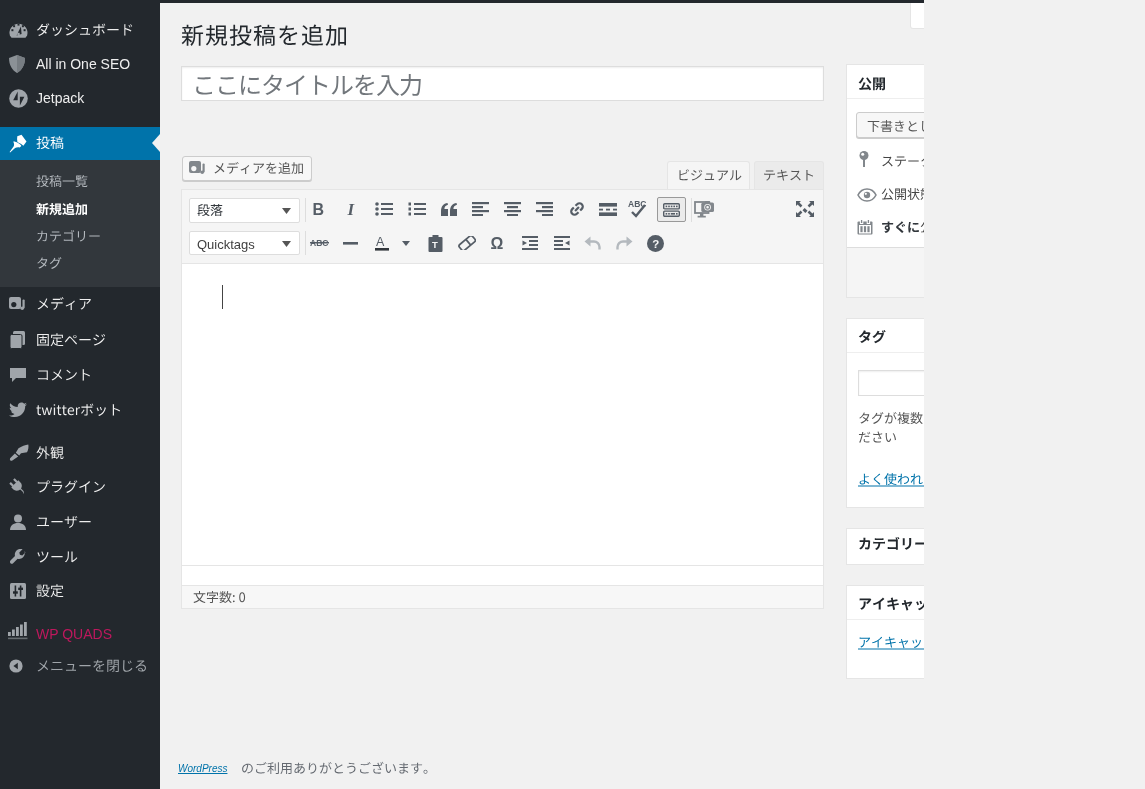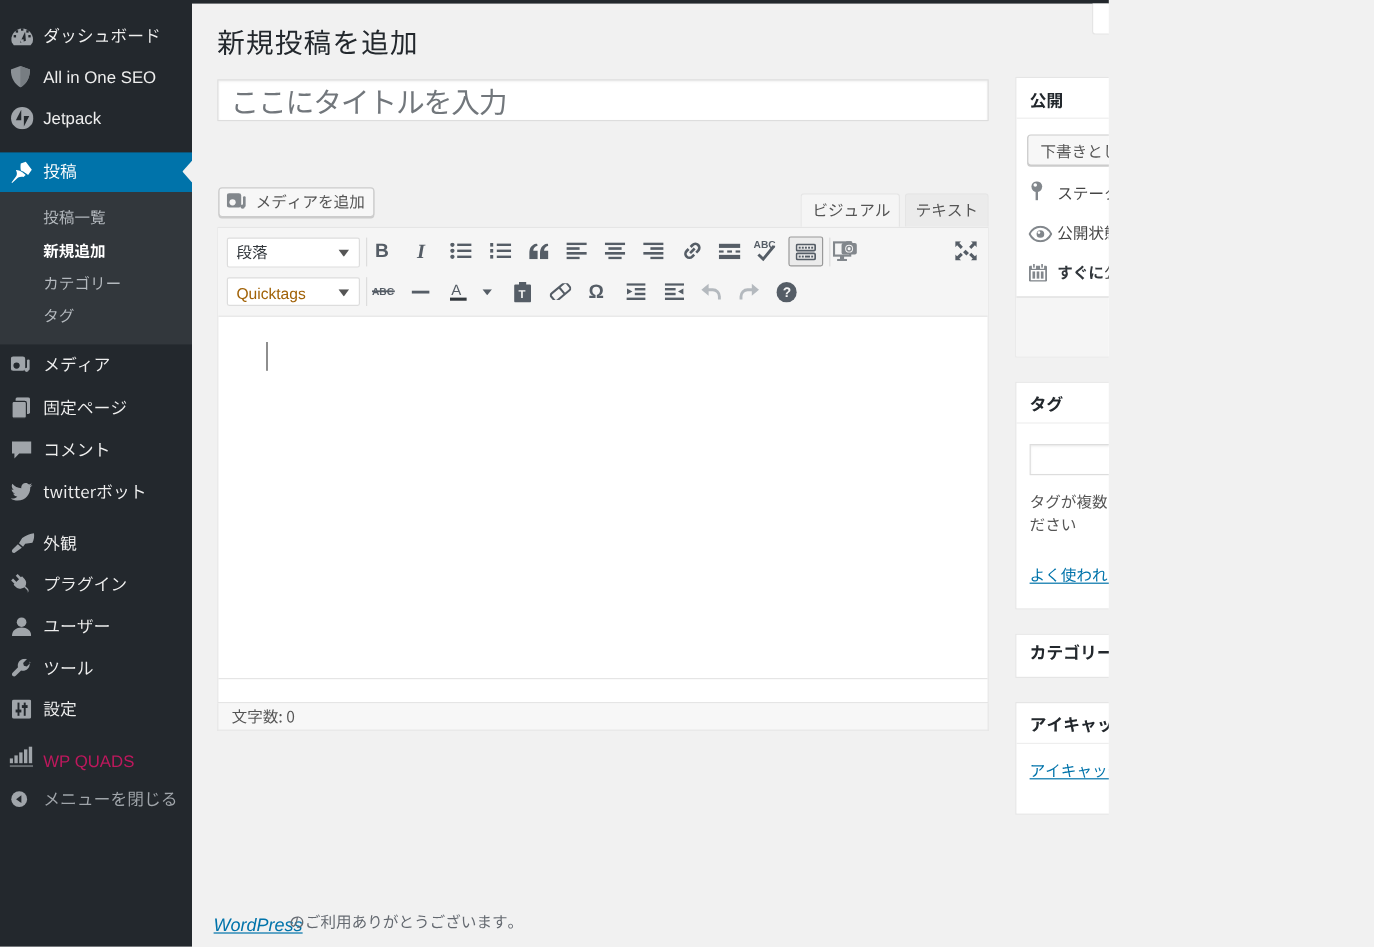--- a/index.html
+++ b/index.html
@@ -197,21 +197,21 @@
       <polygon points="0,0 9,0 4.5,6" fill="#555"></polygon>
     </svg>
     <svg style="position:absolute;left:197.0px;top:202.0px;overflow:visible" width="28.0" height="17.2">
       <path transform="translate(0.0,13.0)" d="M10.7 -4.3C10.3 -3.3 9.7 -2.5 9.0 -1.9C8.4 -2.5 7.9 -3.4 7.5 -4.3ZM6.1 -5.1V-4.3H7.3L6.6 -4.1C7.0 -3.0 7.6 -2.1 8.3 -1.3C7.4 -0.6 6.3 -0.1 5.1 0.2C5.3 0.4 5.5 0.8 5.6 1.1C6.9 0.7 8.0 0.2 9.0 -0.6C9.8 0.1 10.8 0.7 11.9 1.0C12.1 0.8 12.4 0.4 12.6 0.2C11.5 -0.1 10.5 -0.6 9.7 -1.2C10.7 -2.2 11.5 -3.4 11.9 -4.9L11.3 -5.2L11.1 -5.1ZM5.1 -10.9C4.4 -10.5 3.2 -10.1 2.0 -9.8L1.5 -9.9V-2.0L0.4 -1.8L0.6 -0.9L1.5 -1.0V1.0H2.4V-1.2L5.9 -1.8L5.9 -2.7L2.4 -2.1V-4.1H5.6V-5.0H2.4V-6.6H5.4V-7.5H2.4V-9.0C3.7 -9.3 5.0 -9.7 6.0 -10.2ZM6.8 -10.4V-8.5C6.8 -7.7 6.7 -6.7 5.5 -6.0C5.7 -5.9 6.0 -5.5 6.2 -5.3C7.5 -6.2 7.7 -7.4 7.7 -8.5V-9.5H9.8V-7.2C9.8 -6.5 9.9 -6.3 10.1 -6.1C10.2 -6.0 10.5 -5.9 10.8 -5.9C10.9 -5.9 11.3 -5.9 11.5 -5.9C11.7 -5.9 11.9 -5.9 12.1 -6.0C12.3 -6.1 12.4 -6.2 12.5 -6.4C12.5 -6.7 12.6 -7.2 12.6 -7.7C12.3 -7.8 12.0 -8.0 11.8 -8.1C11.8 -7.6 11.8 -7.2 11.8 -7.0C11.8 -6.9 11.7 -6.8 11.6 -6.7C11.6 -6.7 11.5 -6.7 11.4 -6.7C11.3 -6.7 11.1 -6.7 11.0 -6.7C10.9 -6.7 10.8 -6.7 10.8 -6.7C10.7 -6.8 10.7 -6.9 10.7 -7.2V-10.4Z M13.8 0.2 14.5 1.0C15.3 0.0 16.2 -1.2 17.0 -2.3L16.4 -3.0C15.6 -1.9 14.5 -0.5 13.8 0.2ZM14.4 -7.5C15.1 -7.1 16.1 -6.5 16.6 -6.1L17.2 -6.9C16.7 -7.3 15.7 -7.8 15.0 -8.2ZM13.5 -5.0C14.3 -4.7 15.3 -4.1 15.8 -3.7L16.3 -4.4C15.9 -4.8 14.9 -5.4 14.1 -5.7ZM19.8 -8.5C19.2 -7.5 18.2 -6.3 16.8 -5.4C17.0 -5.2 17.3 -5.0 17.5 -4.8C18.0 -5.1 18.5 -5.6 19.0 -6.0C19.4 -5.6 20.0 -5.1 20.6 -4.7C19.4 -4.1 18.1 -3.6 16.9 -3.3C17.1 -3.1 17.3 -2.8 17.4 -2.5L18.2 -2.8V1.0H19.2V0.5H23.3V1.0H24.2V-2.8H18.5C19.5 -3.2 20.5 -3.6 21.4 -4.2C22.6 -3.5 23.9 -3.0 25.1 -2.6C25.2 -2.8 25.5 -3.2 25.7 -3.4C24.5 -3.7 23.3 -4.2 22.2 -4.7C23.2 -5.4 24.0 -6.2 24.6 -7.1L24.0 -7.5L23.8 -7.5H20.2C20.4 -7.7 20.6 -8.0 20.7 -8.3ZM19.2 -0.3V-2.1H23.3V-0.3ZM23.2 -6.7C22.7 -6.2 22.1 -5.6 21.4 -5.2C20.7 -5.6 20.0 -6.1 19.5 -6.6L19.6 -6.7ZM13.8 -10.0V-9.1H16.7V-8.0H17.7V-9.1H21.2V-8.0H22.2V-9.1H25.2V-10.0H22.2V-10.9H21.2V-10.0H17.7V-10.9H16.7V-10.0Z" fill="#32373c"></path>
     </svg>
     <div style="position:absolute;left:305px;top:198px;width:1px;height:24px;background:#ddd;"></div>
     <div style="position:absolute;left:189px;top:231px;width:111px;height:24px;background:#fff;border:1px solid #ddd;border-radius:2px;box-sizing:border-box;"></div>
     <svg style="position:absolute;left:282px;top:240.5px;" width="9" height="6" viewBox="0 0 9 6">
       <polygon points="0,0 9,0 4.5,6" fill="#555"></polygon>
     </svg>
-    <div style="position:absolute;left:197px;top:237.7px;font-family:'Liberation Sans', sans-serif;font-size:13px;line-height:1;color:#a16207;white-space:pre;">Quicktags</div>
+    <div style="position:absolute;left:197px;top:237.7px;font-family:'Liberation Sans', sans-serif;font-size:13px;line-height:1;color:#404040;white-space:pre;">Quicktags</div>
     <div style="position:absolute;left:305px;top:231px;width:1px;height:24px;background:#ddd;"></div>
     <div style="position:absolute;left:312.5px;top:202.2px;font-family:'Liberation Sans', sans-serif;font-size:16px;line-height:1;color:#555d66;white-space:pre;font-weight:bold;">B</div>
     <div style="position:absolute;left:347.5px;top:201.2px;font-family:'Liberation Serif', serif;font-size:17px;line-height:1;color:#555d66;white-space:pre;font-weight:bold;font-style:italic;">I</div>
     <svg style="position:absolute;left:375px;top:202px;" width="18" height="14" viewBox="0 0 18 14">
       <g fill="#555d66">
         <circle cx="2" cy="2" r="1.8"></circle>
         <circle cx="2" cy="7" r="1.8"></circle>
         <circle cx="2" cy="12" r="1.8"></circle>
         <rect x="6" y="1" width="12" height="2"></rect>
         <rect x="6" y="6" width="12" height="2"></rect>
@@ -467,19 +467,19 @@
     <svg style="position:absolute;left:858.0px;top:595.3px;overflow:visible" width="114.0" height="18.5">
       <path transform="translate(0.0,14.0)" d="M13.4 -9.5 12.3 -10.5C12.0 -10.4 11.2 -10.4 10.8 -10.4C10.1 -10.4 4.2 -10.4 3.3 -10.4C2.7 -10.4 2.1 -10.4 1.6 -10.5V-8.6C2.2 -8.6 2.7 -8.7 3.3 -8.7C4.2 -8.7 9.7 -8.7 10.6 -8.7C10.2 -8.0 9.1 -6.8 8.0 -6.1L9.5 -4.9C10.8 -5.9 12.2 -7.7 12.8 -8.8C13.0 -9.0 13.2 -9.3 13.4 -9.5ZM7.7 -7.6H5.6C5.7 -7.1 5.7 -6.8 5.7 -6.3C5.7 -4.0 5.4 -2.5 3.6 -1.3C3.1 -0.9 2.6 -0.7 2.1 -0.5L3.8 0.8C7.6 -1.3 7.7 -4.1 7.7 -7.6Z M14.9 -5.4 15.8 -3.7C17.5 -4.2 19.2 -4.9 20.7 -5.7V-1.2C20.7 -0.6 20.6 0.3 20.6 0.6H22.8C22.7 0.3 22.7 -0.6 22.7 -1.2V-6.9C24.0 -7.8 25.4 -8.9 26.4 -9.9L24.9 -11.4C24.0 -10.2 22.4 -8.8 21.0 -8.0C19.4 -7.0 17.4 -6.1 14.9 -5.4Z M29.3 -4.1 29.7 -2.2C30.0 -2.3 30.5 -2.4 31.1 -2.5L34.4 -3.1L34.9 -0.5C35.0 -0.1 35.0 0.4 35.1 0.9L37.1 0.5C37.0 0.1 36.8 -0.4 36.8 -0.9L36.2 -3.4L39.3 -3.9C39.8 -4.0 40.4 -4.1 40.8 -4.1L40.4 -5.9C40.0 -5.8 39.5 -5.7 39.0 -5.6C38.3 -5.5 37.2 -5.3 35.9 -5.1L35.5 -7.3L38.3 -7.8C38.7 -7.8 39.3 -7.9 39.6 -7.9L39.2 -9.8C38.9 -9.7 38.4 -9.5 37.9 -9.5L35.2 -9.0L34.9 -10.3C34.9 -10.6 34.8 -11.1 34.8 -11.4L32.8 -11.1C32.9 -10.7 33.0 -10.4 33.1 -10.0L33.3 -8.7C32.1 -8.5 31.1 -8.4 30.6 -8.3C30.1 -8.3 29.7 -8.2 29.3 -8.2L29.7 -6.3C30.1 -6.4 30.5 -6.5 30.9 -6.6L33.7 -7.0L34.1 -4.8L30.7 -4.3C30.3 -4.2 29.7 -4.1 29.3 -4.1Z M54.3 -6.7 53.2 -7.5C53.0 -7.4 52.7 -7.4 52.5 -7.3C51.9 -7.2 50.0 -6.8 48.2 -6.5L47.8 -7.8C47.7 -8.2 47.7 -8.6 47.6 -8.9L45.7 -8.4C45.9 -8.1 46.0 -7.8 46.1 -7.4L46.5 -6.1L45.1 -5.9C44.7 -5.8 44.3 -5.8 43.8 -5.7L44.3 -4.1L46.9 -4.6C47.4 -2.7 48.0 -0.5 48.2 0.2C48.3 0.6 48.4 1.1 48.4 1.5L50.3 1.0C50.2 0.7 50.0 0.1 50.0 -0.2L48.6 -5.0L51.9 -5.6C51.5 -5.0 50.5 -3.8 49.8 -3.1L51.3 -2.4C52.3 -3.4 53.7 -5.5 54.3 -6.7Z M63.1 -8.3 61.4 -7.8C61.8 -7.0 62.4 -5.3 62.5 -4.7L64.2 -5.2C64.0 -5.9 63.3 -7.7 63.1 -8.3ZM68.2 -7.3 66.3 -7.9C66.1 -6.2 65.4 -4.3 64.5 -3.1C63.3 -1.7 61.4 -0.6 59.8 -0.2L61.3 1.3C62.9 0.7 64.7 -0.5 66.0 -2.2C66.9 -3.4 67.5 -4.9 67.9 -6.3C68.0 -6.6 68.1 -6.8 68.2 -7.3ZM59.8 -7.6 58.1 -7.0C58.5 -6.4 59.2 -4.5 59.4 -3.7L61.1 -4.4C60.8 -5.2 60.2 -6.9 59.8 -7.6Z M71.1 -6.7V-4.9C71.5 -4.9 72.0 -5.0 72.4 -5.0H76.3C76.0 -2.9 74.9 -1.4 72.7 -0.4L74.5 0.8C76.9 -0.6 77.9 -2.6 78.1 -5.0H81.7C82.1 -5.0 82.6 -4.9 83.0 -4.9V-6.7C82.7 -6.7 82.0 -6.6 81.7 -6.6H78.2V-8.8C79.0 -9.0 79.8 -9.1 80.5 -9.3C80.8 -9.4 81.1 -9.5 81.6 -9.6L80.4 -11.1C79.7 -10.8 78.3 -10.5 76.9 -10.3C75.4 -10.1 73.2 -10.0 72.1 -10.1L72.6 -8.4C73.5 -8.5 75.0 -8.5 76.3 -8.6V-6.6H72.4C71.9 -6.6 71.5 -6.7 71.1 -6.7Z M95.3 -8.6V-1.2H86.8V-8.6H85.1V1.3H86.8V0.4H95.3V1.2H96.9V-8.6ZM87.7 -8.4V-2.0H94.3V-8.4H91.8V-9.5H97.3V-11.1H84.7V-9.5H90.1V-8.4ZM89.0 -4.5H90.2V-3.3H89.0ZM91.7 -4.5H92.9V-3.3H91.7ZM89.0 -7.0H90.2V-5.8H89.0ZM91.7 -7.0H92.9V-5.8H91.7Z M104.9 -9.8H107.0C106.8 -9.5 106.6 -9.3 106.4 -9.1H104.2C104.5 -9.3 104.7 -9.6 104.9 -9.8ZM110.4 -5.5C110.1 -5.1 109.6 -4.6 109.1 -4.2C108.9 -4.7 108.8 -5.2 108.6 -5.7H111.1V-9.1H108.2C108.6 -9.5 108.9 -10.0 109.1 -10.4L108.2 -11.1L107.9 -11.0H105.7L106.0 -11.6L104.4 -11.9C103.9 -10.8 103.0 -9.6 101.6 -8.7C101.9 -8.5 102.4 -8.2 102.6 -7.9V-5.7H104.8C103.9 -5.2 102.9 -4.9 101.9 -4.6C102.2 -4.3 102.6 -3.8 102.8 -3.5C103.5 -3.7 104.3 -4.1 105.0 -4.5L105.3 -4.1C104.4 -3.5 103.1 -2.9 102.0 -2.6C102.3 -2.3 102.6 -1.8 102.8 -1.5C103.8 -1.9 105.0 -2.6 106.0 -3.3C106.1 -3.1 106.2 -3.0 106.2 -2.8C105.1 -1.8 103.3 -0.9 101.8 -0.4C102.1 -0.1 102.5 0.4 102.6 0.8C103.2 0.5 103.8 0.2 104.5 -0.1C104.7 0.3 104.8 0.9 104.8 1.2C105.2 1.3 105.5 1.3 105.8 1.3C106.4 1.2 106.8 1.1 107.3 0.7C108.4 -0.2 108.4 -3.2 106.1 -5.2C106.4 -5.3 106.7 -5.5 106.9 -5.7H107.2C107.8 -2.9 108.8 -0.6 110.7 0.7C110.9 0.3 111.4 -0.3 111.8 -0.6C110.9 -1.1 110.2 -2.0 109.6 -3.0C110.2 -3.4 111.0 -3.9 111.6 -4.5ZM104.2 -7.9H106.0V-6.9H104.2ZM107.5 -7.9H109.5V-6.9H107.5ZM106.5 -1.4C106.5 -1.0 106.4 -0.6 106.2 -0.4C106.0 -0.2 105.8 -0.1 105.5 -0.1C105.2 -0.1 104.9 -0.1 104.6 -0.2C105.2 -0.5 105.9 -1.0 106.5 -1.4ZM100.9 -11.9C100.3 -9.8 99.3 -7.8 98.2 -6.5C98.4 -6.0 98.8 -5.0 99.0 -4.6C99.3 -5.0 99.5 -5.4 99.8 -5.8V1.2H101.4V-8.7C101.8 -9.6 102.2 -10.5 102.5 -11.4Z" fill="#23282d"></path>
     </svg>
     <svg style="position:absolute;left:1102px;top:600px;" width="10" height="6" viewBox="0 0 10 6">
       <polygon points="0,6 10,6 5,0" fill="#72777c"></polygon>
     </svg>
     <svg style="position:absolute;left:858.0px;top:633.8px;overflow:visible" width="145.0" height="17.2">
       <path transform="translate(0.0,13.0)" d="M12.1 -8.8 11.5 -9.4C11.3 -9.4 10.8 -9.3 10.6 -9.3C9.8 -9.3 3.7 -9.3 3.1 -9.3C2.6 -9.3 2.1 -9.4 1.6 -9.4V-8.3C2.1 -8.3 2.6 -8.3 3.1 -8.3C3.7 -8.3 9.6 -8.3 10.5 -8.3C10.1 -7.5 8.9 -6.1 7.7 -5.4L8.5 -4.7C10.0 -5.8 11.2 -7.4 11.8 -8.3C11.8 -8.5 12.0 -8.7 12.1 -8.8ZM6.9 -7.1H5.7C5.8 -6.7 5.8 -6.4 5.8 -6.1C5.8 -4.0 5.5 -2.1 3.5 -0.9C3.1 -0.6 2.7 -0.4 2.3 -0.3L3.3 0.5C6.6 -1.2 6.9 -3.5 6.9 -7.1Z M14.1 -4.7 14.6 -3.7C16.4 -4.2 18.2 -5.0 19.6 -5.8V-1.0C19.6 -0.5 19.6 0.2 19.5 0.4H20.8C20.7 0.1 20.7 -0.5 20.7 -1.0V-6.5C22.0 -7.4 23.2 -8.3 24.2 -9.4L23.3 -10.2C22.5 -9.1 21.2 -8.0 19.8 -7.1C18.4 -6.2 16.4 -5.3 14.1 -4.7Z M27.4 -3.6 27.6 -2.4C27.9 -2.5 28.3 -2.6 28.8 -2.7C29.4 -2.8 30.8 -3.0 32.3 -3.3L32.8 -0.6C32.9 -0.2 32.9 0.1 33.0 0.6L34.2 0.4C34.0 0.0 33.9 -0.4 33.8 -0.8L33.3 -3.4L36.5 -3.9C37.0 -4.0 37.4 -4.1 37.7 -4.1L37.5 -5.2C37.2 -5.1 36.8 -5.0 36.3 -4.9L33.1 -4.4L32.6 -7.0L35.6 -7.5C36.0 -7.5 36.4 -7.6 36.6 -7.6L36.3 -8.7C36.1 -8.6 35.8 -8.6 35.4 -8.5C34.9 -8.4 33.7 -8.2 32.4 -8.0L32.1 -9.4C32.1 -9.7 32.0 -10.0 32.0 -10.3L30.8 -10.1C30.9 -9.8 31.0 -9.5 31.1 -9.2L31.4 -7.8C30.1 -7.6 29.0 -7.5 28.5 -7.4C28.1 -7.4 27.8 -7.3 27.4 -7.3L27.7 -6.1C28.0 -6.2 28.3 -6.3 28.7 -6.4L31.6 -6.8L32.1 -4.2C30.6 -4.0 29.2 -3.8 28.5 -3.7C28.2 -3.6 27.7 -3.6 27.4 -3.6Z M50.2 -6.2 49.6 -6.6C49.5 -6.6 49.3 -6.5 49.1 -6.5C48.7 -6.4 46.4 -5.9 44.6 -5.6L44.2 -7.1C44.1 -7.4 44.0 -7.7 44.0 -8.0L42.9 -7.7C43.0 -7.5 43.1 -7.2 43.2 -6.9L43.6 -5.4L42.0 -5.1C41.7 -5.1 41.3 -5.0 41.0 -5.0L41.2 -4.0L43.9 -4.5L45.2 0.2C45.3 0.5 45.3 0.9 45.4 1.2L46.5 0.9C46.4 0.7 46.3 0.2 46.2 0.0C46.0 -0.6 45.4 -2.9 44.9 -4.7L48.8 -5.5C48.3 -4.7 47.4 -3.5 46.6 -2.8L47.5 -2.4C48.4 -3.2 49.7 -5.1 50.2 -6.2Z M58.3 -7.5 57.3 -7.2C57.6 -6.6 58.2 -4.9 58.3 -4.3L59.3 -4.7C59.1 -5.3 58.5 -7.0 58.3 -7.5ZM63.0 -6.8 61.9 -7.1C61.7 -5.4 61.0 -3.8 60.1 -2.7C59.0 -1.3 57.4 -0.3 55.8 0.1L56.7 1.0C58.2 0.4 59.7 -0.6 60.9 -2.1C61.9 -3.3 62.4 -4.7 62.8 -6.1C62.8 -6.3 62.9 -6.5 63.0 -6.8ZM55.3 -6.8 54.3 -6.5C54.5 -6.0 55.3 -4.2 55.5 -3.5L56.4 -3.9C56.2 -4.6 55.5 -6.3 55.3 -6.8Z M66.1 -5.9V-4.9C66.5 -4.9 66.9 -4.9 67.3 -4.9H71.2C71.0 -2.6 69.9 -1.1 67.9 -0.2L68.9 0.5C71.1 -0.8 72.1 -2.5 72.2 -4.9H75.9C76.2 -4.9 76.6 -4.9 76.9 -4.9V-5.9C76.6 -5.9 76.1 -5.9 75.8 -5.9H72.3V-8.4C73.2 -8.5 74.2 -8.7 74.8 -8.9C75.0 -8.9 75.3 -9.0 75.6 -9.1L74.9 -10.0C74.2 -9.7 72.7 -9.4 71.5 -9.2C70.1 -9.0 68.1 -9.0 67.2 -9.0L67.4 -8.1C68.4 -8.1 69.9 -8.1 71.2 -8.3V-5.9H67.3C66.9 -5.9 66.4 -5.9 66.1 -5.9Z M88.9 -7.9V-0.7H80.1V-7.9H79.2V1.0H80.1V0.2H88.9V1.0H89.9V-7.9ZM81.3 -7.7V-1.8H87.6V-7.7H84.9V-9.2H90.3V-10.1H78.8V-9.2H84.0V-7.7ZM82.2 -4.4H84.0V-2.7H82.2ZM84.9 -4.4H86.7V-2.7H84.9ZM82.2 -6.9H84.0V-5.2H82.2ZM84.9 -6.9H86.7V-5.2H84.9Z M97.2 -9.3H99.7C99.5 -9.0 99.2 -8.6 99.0 -8.4H96.4C96.7 -8.7 96.9 -9.0 97.2 -9.3ZM102.7 -5.1C102.2 -4.6 101.5 -4.0 100.9 -3.6C100.6 -4.2 100.4 -4.8 100.3 -5.4H103.0V-8.4H100.1C100.4 -8.8 100.8 -9.3 101.0 -9.7L100.4 -10.1L100.2 -10.1H97.7L98.1 -10.7L97.1 -10.9C96.6 -9.9 95.6 -8.6 94.3 -7.7C94.5 -7.6 94.8 -7.3 95.0 -7.1L95.4 -7.4V-5.4H97.8C96.9 -4.9 95.7 -4.4 94.6 -4.0C94.8 -3.9 95.0 -3.5 95.1 -3.4C95.9 -3.6 96.8 -4.0 97.6 -4.5C97.8 -4.3 98.0 -4.1 98.2 -3.9C97.3 -3.2 95.8 -2.5 94.7 -2.2C94.9 -2.0 95.1 -1.7 95.2 -1.5C96.3 -1.9 97.6 -2.7 98.6 -3.4C98.7 -3.1 98.9 -2.8 99.0 -2.6C97.9 -1.6 96.0 -0.5 94.4 -0.0C94.7 0.2 94.9 0.5 95.0 0.7C96.4 0.2 98.0 -0.8 99.2 -1.7C99.3 -0.9 99.1 -0.2 98.8 0.0C98.6 0.2 98.3 0.2 98.0 0.2C97.7 0.2 97.3 0.2 96.9 0.2C97.1 0.4 97.1 0.8 97.2 1.0C97.5 1.0 97.9 1.1 98.2 1.1C98.7 1.0 99.0 1.0 99.4 0.6C100.5 -0.2 100.5 -3.1 98.3 -4.9C98.6 -5.1 98.8 -5.3 99.1 -5.4H99.4C100.0 -2.8 101.2 -0.6 102.9 0.5C103.1 0.2 103.4 -0.1 103.6 -0.3C102.6 -0.8 101.8 -1.8 101.2 -2.9C101.9 -3.3 102.7 -3.9 103.4 -4.5ZM96.3 -7.6H98.7V-6.2H96.3ZM99.6 -7.6H102.0V-6.2H99.6ZM94.0 -10.9C93.4 -8.8 92.4 -6.8 91.2 -5.5C91.4 -5.3 91.7 -4.8 91.7 -4.5C92.2 -5.1 92.6 -5.6 93.0 -6.3V1.0H93.9V-8.0C94.3 -8.9 94.7 -9.7 94.9 -10.6Z M115.5 -5.7 115.0 -6.7C114.7 -6.5 114.4 -6.4 114.0 -6.2C113.3 -5.9 112.5 -5.6 111.6 -5.1C111.4 -5.9 110.7 -6.3 109.9 -6.3C109.3 -6.3 108.6 -6.1 108.1 -5.8C108.5 -6.4 108.9 -7.2 109.2 -7.9C110.7 -7.9 112.3 -8.0 113.6 -8.2L113.6 -9.2C112.3 -9.0 110.9 -8.8 109.6 -8.8C109.8 -9.4 109.9 -9.9 110.0 -10.3L108.9 -10.4C108.9 -9.9 108.8 -9.3 108.6 -8.7L107.7 -8.7C107.1 -8.7 106.2 -8.8 105.5 -8.9V-7.9C106.2 -7.9 107.1 -7.8 107.7 -7.8H108.2C107.7 -6.8 106.9 -5.4 105.2 -3.8L106.1 -3.2C106.6 -3.7 106.9 -4.2 107.3 -4.5C107.9 -5.1 108.7 -5.5 109.5 -5.5C110.1 -5.5 110.6 -5.3 110.7 -4.7C109.2 -3.9 107.7 -2.9 107.7 -1.4C107.7 0.2 109.1 0.6 111.0 0.6C112.1 0.6 113.6 0.5 114.6 0.4L114.6 -0.7C113.5 -0.5 112.1 -0.4 111.0 -0.4C109.7 -0.4 108.7 -0.5 108.7 -1.5C108.7 -2.4 109.5 -3.1 110.7 -3.7C110.7 -3.1 110.7 -2.2 110.7 -1.7H111.7L111.7 -4.2C112.7 -4.7 113.6 -5.0 114.3 -5.3C114.7 -5.5 115.1 -5.6 115.5 -5.7Z M118.1 -7.0V-6.2H122.0V-7.0ZM118.2 -10.5V-9.7H122.0V-10.5ZM118.1 -5.3V-4.5H122.0V-5.3ZM117.5 -8.8V-7.9H122.4V-8.8ZM123.5 -10.5V-8.9C123.5 -8.0 123.3 -7.0 122.0 -6.1C122.2 -6.0 122.6 -5.7 122.7 -5.5C124.1 -6.4 124.4 -7.8 124.4 -8.9V-9.6H126.6V-7.3C126.6 -6.4 126.9 -6.1 127.7 -6.1C127.8 -6.1 128.4 -6.1 128.6 -6.1C129.3 -6.1 129.5 -6.5 129.6 -8.0C129.3 -8.1 128.9 -8.3 128.8 -8.4C128.7 -7.1 128.7 -7.0 128.5 -7.0C128.3 -7.0 127.9 -7.0 127.8 -7.0C127.6 -7.0 127.6 -7.0 127.6 -7.3V-10.5ZM122.6 -5.3V-4.4H127.6C127.2 -3.4 126.6 -2.5 125.8 -1.9C125.1 -2.6 124.5 -3.4 124.2 -4.4L123.3 -4.1C123.7 -3.0 124.3 -2.1 125.1 -1.2C124.2 -0.6 123.1 -0.1 122.0 0.2C122.2 0.4 122.5 0.8 122.6 1.0C123.7 0.7 124.9 0.2 125.8 -0.6C126.7 0.1 127.8 0.7 129.0 1.0C129.1 0.8 129.4 0.4 129.6 0.2C128.5 -0.1 127.4 -0.6 126.6 -1.2C127.6 -2.2 128.3 -3.5 128.8 -5.1L128.2 -5.3L128.0 -5.3ZM118.1 -3.5V0.9H119.0V0.3H122.0V-3.5ZM119.0 -2.7H121.1V-0.5H119.0Z M132.9 -4.9C132.6 -2.5 131.9 -0.7 130.5 0.4C130.7 0.6 131.1 0.9 131.3 1.1C132.1 0.4 132.7 -0.6 133.2 -1.8C134.4 0.4 136.3 0.9 139.0 0.9H142.1C142.1 0.6 142.3 0.1 142.5 -0.1C141.8 -0.1 139.6 -0.1 139.1 -0.1C138.3 -0.1 137.6 -0.2 137.0 -0.3V-2.9H140.9V-3.8H137.0V-6.0H140.3V-6.9H132.7V-6.0H136.0V-0.5C134.9 -0.9 134.1 -1.7 133.6 -3.1C133.7 -3.6 133.8 -4.2 133.9 -4.8ZM131.1 -9.4V-6.6H132.0V-8.5H140.9V-6.6H141.9V-9.4H137.0V-10.9H136.0V-9.4Z" fill="#0073aa"></path>
       <rect x="0.0" y="14.5" width="143.0" height="1" fill="#0073aa"></rect>
     </svg>
-    <div style="position:absolute;left:178px;top:763.5px;font-family:'Liberation Sans', sans-serif;font-size:15px;line-height:1;color:#0073aa;white-space:pre;font-style:italic;text-decoration:underline;">WordPress</div>
+    <div style="position:absolute;left:178px;top:763.5px;font-family:'Liberation Sans', sans-serif;font-size:10px;line-height:1;color:#0073aa;white-space:pre;font-style:italic;text-decoration:underline;">WordPress</div>
     <svg style="position:absolute;left:240.5px;top:760.3px;overflow:visible" width="197.0" height="17.2">
       <path transform="translate(0.0,13.0)" d="M6.2 -8.3C6.0 -7.1 5.8 -5.9 5.5 -4.8C4.8 -2.6 4.1 -1.8 3.5 -1.8C2.9 -1.8 2.2 -2.5 2.2 -4.1C2.2 -5.9 3.7 -8.0 6.2 -8.3ZM7.3 -8.4C9.5 -8.2 10.7 -6.6 10.7 -4.6C10.7 -2.3 9.1 -1.1 7.4 -0.7C7.1 -0.7 6.7 -0.6 6.3 -0.6L6.9 0.4C10.0 0.0 11.8 -1.8 11.8 -4.5C11.8 -7.2 9.9 -9.3 6.8 -9.3C3.7 -9.3 1.1 -6.9 1.1 -4.0C1.1 -1.9 2.3 -0.6 3.5 -0.6C4.7 -0.6 5.7 -1.9 6.5 -4.6C6.9 -5.8 7.1 -7.1 7.3 -8.4Z M15.8 -9.0V-7.9C16.8 -7.8 18.0 -7.8 19.3 -7.8C20.5 -7.8 21.9 -7.9 22.8 -7.9V-9.0C21.8 -8.9 20.5 -8.8 19.3 -8.8C18.0 -8.8 16.8 -8.9 15.8 -9.0ZM16.3 -3.7 15.3 -3.8C15.2 -3.3 15.0 -2.7 15.0 -2.0C15.0 -0.4 16.5 0.5 19.2 0.5C21.0 0.5 22.7 0.3 23.6 0.0L23.6 -1.1C22.6 -0.8 21.0 -0.6 19.2 -0.6C17.1 -0.6 16.1 -1.3 16.1 -2.3C16.1 -2.8 16.2 -3.2 16.3 -3.7ZM23.1 -10.4 22.4 -10.1C22.8 -9.6 23.2 -8.9 23.5 -8.3L24.2 -8.6C23.9 -9.2 23.5 -10.0 23.1 -10.4ZM24.6 -11.0 23.9 -10.7C24.2 -10.2 24.7 -9.4 24.9 -8.9L25.7 -9.2C25.4 -9.7 24.9 -10.5 24.6 -11.0Z M33.7 -9.4V-2.2H34.7V-9.4ZM36.9 -10.7V-0.3C36.9 -0.0 36.8 0.1 36.6 0.1C36.3 0.1 35.5 0.1 34.6 0.1C34.7 0.3 34.9 0.8 34.9 1.1C36.1 1.1 36.9 1.0 37.3 0.9C37.7 0.7 37.9 0.4 37.9 -0.3V-10.7ZM32.0 -10.8C30.7 -10.3 28.5 -9.9 26.5 -9.6C26.7 -9.4 26.8 -9.0 26.9 -8.8C27.7 -8.9 28.5 -9.0 29.4 -9.2V-7.0H26.6V-6.1H29.2C28.5 -4.5 27.4 -2.7 26.4 -1.7C26.5 -1.4 26.8 -1.0 26.9 -0.8C27.8 -1.7 28.7 -3.1 29.4 -4.6V1.0H30.3V-4.1C31.0 -3.5 31.8 -2.7 32.2 -2.2L32.8 -3.1C32.4 -3.4 30.9 -4.7 30.3 -5.1V-6.1H32.8V-7.0H30.3V-9.4C31.2 -9.6 32.0 -9.8 32.7 -10.1Z M41.0 -10.0V-5.3C41.0 -3.5 40.9 -1.2 39.4 0.5C39.6 0.6 40.0 0.9 40.2 1.1C41.2 0.0 41.6 -1.5 41.8 -3.0H45.1V0.9H46.1V-3.0H49.6V-0.3C49.6 -0.1 49.5 0.0 49.2 0.0C49.0 0.1 48.1 0.1 47.2 0.0C47.3 0.3 47.5 0.7 47.5 1.0C48.7 1.0 49.5 1.0 49.9 0.8C50.4 0.7 50.5 0.4 50.5 -0.3V-10.0ZM42.0 -9.1H45.1V-7.0H42.0ZM49.6 -9.1V-7.0H46.1V-9.1ZM42.0 -6.1H45.1V-3.9H41.9C41.9 -4.4 42.0 -4.8 42.0 -5.3ZM49.6 -6.1V-3.9H46.1V-6.1Z M60.0 -5.7C59.4 -4.3 58.6 -3.2 57.8 -2.4C57.6 -3.2 57.5 -4.0 57.5 -4.8L57.6 -5.3C58.1 -5.5 58.9 -5.7 59.7 -5.7ZM61.5 -7.2 60.4 -7.4C60.4 -7.2 60.3 -6.9 60.3 -6.7L60.2 -6.5L59.8 -6.6C59.1 -6.6 58.3 -6.4 57.6 -6.2C57.6 -6.8 57.7 -7.3 57.7 -7.8C59.3 -7.9 61.0 -8.1 62.4 -8.3L62.4 -9.3C61.1 -9.0 59.5 -8.8 57.8 -8.7L58.0 -9.7C58.0 -9.9 58.1 -10.1 58.1 -10.3L57.0 -10.3C57.1 -10.2 57.0 -9.9 57.0 -9.7L56.9 -8.7L56.0 -8.7C55.5 -8.7 54.3 -8.8 53.9 -8.9L53.9 -7.9C54.4 -7.8 55.5 -7.8 56.0 -7.8L56.8 -7.8C56.8 -7.2 56.7 -6.5 56.7 -5.9C54.9 -5.1 53.4 -3.4 53.4 -1.7C53.4 -0.6 54.1 -0.0 55.0 -0.0C55.7 -0.0 56.4 -0.3 57.2 -0.8L57.4 -0.0L58.3 -0.3C58.2 -0.6 58.1 -1.0 58.0 -1.4C59.1 -2.3 60.2 -3.7 60.9 -5.6C62.1 -5.2 62.8 -4.4 62.8 -3.4C62.8 -1.7 61.3 -0.5 59.0 -0.2L59.5 0.7C62.5 0.2 63.8 -1.4 63.8 -3.3C63.8 -4.7 62.8 -5.9 61.2 -6.4L61.2 -6.4C61.3 -6.6 61.4 -7.0 61.5 -7.2ZM56.6 -4.9V-4.7C56.6 -3.7 56.8 -2.7 56.9 -1.7C56.3 -1.3 55.7 -1.0 55.1 -1.0C54.7 -1.0 54.4 -1.3 54.4 -1.8C54.4 -2.9 55.4 -4.2 56.6 -4.9Z M69.4 -10.3 68.3 -10.3C68.2 -9.9 68.2 -9.6 68.2 -9.2C68.0 -8.1 67.8 -6.2 67.8 -5.0C67.8 -4.1 67.8 -3.4 67.9 -2.9L68.9 -3.0C68.8 -3.6 68.8 -4.1 68.9 -4.6C69.0 -6.3 70.5 -8.7 72.2 -8.7C73.5 -8.7 74.2 -7.2 74.2 -5.1C74.2 -1.9 72.0 -0.7 69.2 -0.3L69.8 0.7C73.0 0.1 75.3 -1.5 75.3 -5.1C75.3 -7.9 74.1 -9.6 72.3 -9.6C70.7 -9.6 69.3 -8.0 68.8 -6.6C68.9 -7.6 69.1 -9.3 69.4 -10.3Z M88.0 -8.6 87.0 -8.2C88.0 -7.1 89.0 -4.8 89.4 -3.5L90.4 -4.0C89.9 -5.2 88.8 -7.5 88.0 -8.6ZM88.1 -10.5 87.4 -10.2C87.8 -9.7 88.2 -8.9 88.5 -8.4L89.2 -8.7C88.9 -9.2 88.5 -10.0 88.1 -10.5ZM89.6 -11.0 88.9 -10.7C89.2 -10.2 89.7 -9.5 90.0 -8.9L90.7 -9.2C90.4 -9.7 89.9 -10.5 89.6 -11.0ZM78.8 -7.2 78.9 -6.1C79.3 -6.2 79.8 -6.2 80.1 -6.3L81.8 -6.4C81.3 -4.7 80.4 -1.7 79.0 0.0L80.1 0.5C81.5 -1.7 82.3 -4.7 82.8 -6.6C83.4 -6.6 83.9 -6.6 84.2 -6.6C85.0 -6.6 85.6 -6.4 85.6 -5.2C85.6 -3.8 85.4 -2.1 85.0 -1.3C84.7 -0.7 84.3 -0.6 83.8 -0.6C83.5 -0.6 82.8 -0.7 82.3 -0.9L82.4 0.2C82.8 0.3 83.4 0.4 84.0 0.4C84.8 0.4 85.4 0.2 85.9 -0.7C86.4 -1.7 86.6 -3.8 86.6 -5.4C86.6 -7.1 85.7 -7.6 84.5 -7.6C84.2 -7.6 83.6 -7.5 83.0 -7.5L83.4 -9.3C83.4 -9.6 83.5 -9.9 83.5 -10.1L82.3 -10.2C82.3 -9.3 82.2 -8.3 82.0 -7.4C81.2 -7.3 80.4 -7.3 80.0 -7.2C79.6 -7.2 79.2 -7.2 78.8 -7.2Z M95.0 -10.1 94.0 -9.7C94.6 -8.3 95.3 -6.7 95.9 -5.7C94.5 -4.7 93.6 -3.7 93.6 -2.3C93.6 -0.4 95.4 0.4 97.8 0.4C99.5 0.4 100.9 0.2 101.9 0.0V-1.1C100.9 -0.9 99.2 -0.7 97.8 -0.7C95.7 -0.7 94.7 -1.4 94.7 -2.4C94.7 -3.4 95.4 -4.3 96.6 -5.1C97.9 -5.9 99.7 -6.8 100.6 -7.2C101.0 -7.4 101.3 -7.6 101.6 -7.8L101.0 -8.7C100.7 -8.5 100.5 -8.3 100.1 -8.1C99.4 -7.7 98.0 -7.0 96.7 -6.3C96.2 -7.3 95.5 -8.7 95.0 -10.1Z M113.4 -4.3C113.4 -2.0 111.1 -0.8 108.0 -0.4L108.6 0.6C111.9 0.1 114.5 -1.5 114.5 -4.3C114.5 -6.1 113.1 -7.2 111.2 -7.2C109.7 -7.2 108.3 -6.8 107.4 -6.6C107.0 -6.5 106.5 -6.4 106.2 -6.4L106.5 -5.1C106.8 -5.3 107.2 -5.4 107.6 -5.6C108.4 -5.8 109.6 -6.2 111.1 -6.2C112.5 -6.2 113.4 -5.4 113.4 -4.3ZM107.9 -10.2 107.7 -9.2C109.2 -8.9 111.8 -8.7 113.3 -8.6L113.4 -9.6C112.2 -9.6 109.3 -9.9 107.9 -10.2Z M119.8 -9.0V-7.9C120.8 -7.8 122.0 -7.8 123.3 -7.8C124.5 -7.8 125.9 -7.9 126.8 -7.9V-9.0C125.8 -8.9 124.5 -8.8 123.3 -8.8C122.0 -8.8 120.8 -8.9 119.8 -9.0ZM120.3 -3.7 119.3 -3.8C119.2 -3.3 119.0 -2.7 119.0 -2.0C119.0 -0.4 120.5 0.5 123.2 0.5C125.0 0.5 126.7 0.3 127.6 0.0L127.6 -1.1C126.6 -0.8 125.0 -0.6 123.2 -0.6C121.1 -0.6 120.1 -1.3 120.1 -2.3C120.1 -2.8 120.2 -3.2 120.3 -3.7ZM127.1 -10.4 126.4 -10.1C126.8 -9.6 127.2 -8.9 127.5 -8.3L128.2 -8.6C127.9 -9.2 127.5 -10.0 127.1 -10.4ZM128.6 -11.0 127.9 -10.7C128.2 -10.2 128.7 -9.4 128.9 -8.9L129.7 -9.2C129.4 -9.7 128.9 -10.5 128.6 -11.0Z M140.0 -10.7 139.3 -10.4C139.7 -9.9 140.1 -9.1 140.4 -8.6L141.1 -8.9C140.8 -9.4 140.4 -10.2 140.0 -10.7ZM141.5 -11.2 140.8 -10.9C141.2 -10.4 141.6 -9.7 141.9 -9.1L142.6 -9.4C142.3 -9.9 141.8 -10.7 141.5 -11.2ZM133.9 -4.0 132.9 -4.2C132.5 -3.4 132.3 -2.8 132.3 -2.0C132.3 -0.3 133.8 0.6 136.3 0.6C137.8 0.7 138.9 0.5 139.7 0.4L139.7 -0.7C138.8 -0.5 137.7 -0.4 136.4 -0.4C134.4 -0.4 133.3 -0.9 133.3 -2.2C133.3 -2.8 133.5 -3.3 133.9 -4.0ZM131.9 -8.1 131.9 -7.1C134.0 -6.9 135.8 -6.9 137.4 -7.0C137.9 -6.0 138.5 -4.8 139.0 -4.1C138.5 -4.1 137.5 -4.2 136.8 -4.3L136.7 -3.4C137.7 -3.3 139.2 -3.2 139.9 -3.0L140.4 -3.8C140.2 -4.0 140.0 -4.2 139.8 -4.5C139.3 -5.1 138.8 -6.1 138.4 -7.1C139.2 -7.3 140.3 -7.4 141.1 -7.7L140.9 -8.7C140.1 -8.4 139.0 -8.2 138.0 -8.1C137.8 -8.8 137.6 -9.7 137.5 -10.3L136.3 -10.1C136.5 -9.8 136.6 -9.4 136.7 -9.1L137.1 -8.0C135.6 -7.9 133.8 -7.9 131.9 -8.1Z M145.9 -9.1 144.6 -9.1C144.7 -8.8 144.7 -8.2 144.7 -7.9C144.7 -7.2 144.7 -5.6 144.9 -4.5C145.2 -1.1 146.4 0.1 147.6 0.1C148.5 0.1 149.3 -0.6 150.1 -2.8L149.3 -3.8C148.9 -2.5 148.3 -1.1 147.7 -1.1C146.7 -1.1 146.1 -2.6 145.9 -4.7C145.8 -5.8 145.8 -7.0 145.8 -7.8C145.8 -8.2 145.8 -8.8 145.9 -9.1ZM152.7 -8.7 151.7 -8.4C152.9 -6.8 153.7 -4.2 153.9 -1.8L155.0 -2.2C154.8 -4.4 153.8 -7.2 152.7 -8.7Z M162.5 -2.3 162.5 -1.4C162.5 -0.5 161.9 -0.3 161.1 -0.3C159.8 -0.3 159.3 -0.8 159.3 -1.4C159.3 -2.0 160.0 -2.4 161.2 -2.4C161.7 -2.4 162.1 -2.4 162.5 -2.3ZM158.4 -6.1 158.4 -5.2C159.4 -5.1 160.8 -5.0 161.7 -5.0H162.4L162.5 -3.2C162.1 -3.3 161.7 -3.3 161.4 -3.3C159.5 -3.3 158.4 -2.5 158.4 -1.3C158.4 -0.1 159.4 0.6 161.3 0.6C162.9 0.6 163.5 -0.3 163.5 -1.2L163.5 -2.0C164.8 -1.6 165.9 -0.8 166.7 -0.1L167.3 -1.0C166.5 -1.6 165.2 -2.5 163.5 -3.0L163.4 -5.0C164.6 -5.1 165.8 -5.2 167.0 -5.3L167.0 -6.3C165.8 -6.1 164.6 -6.0 163.4 -5.9V-6.1V-7.8C164.6 -7.8 165.8 -7.9 166.9 -8.1L166.9 -9.0C165.7 -8.8 164.5 -8.7 163.4 -8.7L163.4 -9.5C163.4 -9.8 163.4 -10.1 163.4 -10.3H162.3C162.4 -10.1 162.4 -9.8 162.4 -9.5V-8.6H161.8C160.9 -8.6 159.3 -8.7 158.5 -8.9L158.5 -7.9C159.3 -7.9 160.9 -7.7 161.8 -7.7H162.4V-6.1V-5.9H161.7C160.8 -5.9 159.3 -6.0 158.4 -6.1Z M176.4 -4.8C176.5 -3.6 176.0 -3.0 175.2 -3.0C174.5 -3.0 173.9 -3.5 173.9 -4.3C173.9 -5.1 174.6 -5.7 175.2 -5.7C175.7 -5.7 176.2 -5.4 176.4 -4.8ZM170.2 -8.5 170.3 -7.5C171.9 -7.6 174.1 -7.7 176.1 -7.7L176.1 -6.4C175.8 -6.5 175.6 -6.5 175.2 -6.5C174.0 -6.5 172.9 -5.6 172.9 -4.3C172.9 -2.9 174.0 -2.1 175.1 -2.1C175.5 -2.1 175.9 -2.2 176.2 -2.5C175.7 -1.3 174.5 -0.5 172.8 -0.2L173.6 0.7C176.7 -0.2 177.5 -2.2 177.5 -3.9C177.5 -4.6 177.4 -5.1 177.1 -5.6L177.1 -7.7H177.3C179.2 -7.7 180.3 -7.7 181.1 -7.7L181.1 -8.6C180.5 -8.6 178.9 -8.6 177.3 -8.6H177.1L177.1 -9.5C177.1 -9.6 177.1 -10.2 177.2 -10.3H176.0C176.0 -10.2 176.0 -9.8 176.0 -9.5L176.1 -8.6C174.1 -8.6 171.7 -8.5 170.2 -8.5Z M184.5 -3.2C183.4 -3.2 182.5 -2.3 182.5 -1.2C182.5 -0.1 183.4 0.8 184.5 0.8C185.6 0.8 186.5 -0.1 186.5 -1.2C186.5 -2.3 185.6 -3.2 184.5 -3.2ZM184.5 0.1C183.8 0.1 183.2 -0.5 183.2 -1.2C183.2 -1.9 183.8 -2.5 184.5 -2.5C185.3 -2.5 185.8 -1.9 185.8 -1.2C185.8 -0.5 185.3 0.1 184.5 0.1Z" fill="#646970"></path>
     </svg>
     <svg style="position:absolute;left:1028.2px;top:760.3px;overflow:visible" width="98.8" height="17.2">
       <path transform="translate(0.0,13.0)" d="M9.9 -10.1 9.3 -9.8C9.6 -9.3 10.0 -8.6 10.3 -8.0L11.0 -8.3C10.8 -8.9 10.3 -9.7 9.9 -10.1ZM11.4 -10.6 10.7 -10.4C11.1 -9.9 11.5 -9.1 11.8 -8.6L12.5 -8.9C12.2 -9.4 11.7 -10.2 11.4 -10.6ZM2.8 -3.9C2.4 -2.8 1.7 -1.5 0.8 -0.4L1.9 0.1C2.7 -0.9 3.4 -2.3 3.8 -3.5C4.4 -4.8 4.8 -6.7 5.0 -7.5C5.1 -7.8 5.2 -8.2 5.3 -8.5L4.1 -8.7C3.9 -7.2 3.4 -5.3 2.8 -3.9ZM9.2 -4.4C9.8 -3.0 10.4 -1.3 10.7 0.1L11.9 -0.3C11.5 -1.5 10.8 -3.5 10.3 -4.8C9.8 -6.1 8.9 -7.9 8.4 -8.9L7.3 -8.5C7.9 -7.6 8.7 -5.7 9.2 -4.4Z M14.3 -5.6V-4.4C14.7 -4.4 15.4 -4.4 16.1 -4.4C17.1 -4.4 22.3 -4.4 23.3 -4.4C23.9 -4.4 24.4 -4.4 24.7 -4.4V-5.6C24.4 -5.6 23.9 -5.6 23.3 -5.6C22.3 -5.6 17.1 -5.6 16.1 -5.6C15.4 -5.6 14.7 -5.6 14.3 -5.6Z M35.3 -9.7 34.6 -9.4C35.0 -8.8 35.5 -8.0 35.8 -7.3L36.5 -7.7C36.2 -8.3 35.6 -9.2 35.3 -9.7ZM37.0 -10.3 36.3 -10.0C36.7 -9.4 37.2 -8.7 37.5 -8.0L38.3 -8.3C37.9 -8.9 37.4 -9.9 37.0 -10.3ZM29.8 -9.9 29.2 -9.0C29.9 -8.6 31.3 -7.6 32.0 -7.2L32.6 -8.1C32.0 -8.5 30.5 -9.5 29.8 -9.9ZM27.8 -0.6 28.4 0.5C29.6 0.2 31.4 -0.4 32.7 -1.2C34.8 -2.4 36.6 -4.1 37.7 -5.8L37.1 -6.9C36.0 -5.0 34.3 -3.3 32.2 -2.1C30.8 -1.4 29.2 -0.8 27.8 -0.6ZM27.8 -7.0 27.2 -6.1C28.0 -5.7 29.4 -4.8 30.1 -4.3L30.6 -5.2C30.1 -5.6 28.6 -6.6 27.8 -7.0Z M41.7 -0.8V0.2C42.0 0.2 42.4 0.2 42.8 0.2H48.0L48.0 0.7H49.1C49.0 0.5 49.0 0.2 49.0 0.0C49.0 -1.1 49.0 -6.0 49.0 -6.4C49.0 -6.7 49.0 -7.0 49.0 -7.1C48.9 -7.1 48.5 -7.1 48.3 -7.1C47.2 -7.1 44.0 -7.1 43.2 -7.1C42.9 -7.1 42.1 -7.1 41.9 -7.1V-6.1C42.1 -6.1 42.9 -6.2 43.2 -6.2C43.9 -6.2 47.6 -6.2 48.0 -6.2V-4.0H43.3C42.9 -4.0 42.4 -4.0 42.2 -4.0V-3.0C42.4 -3.1 42.9 -3.1 43.4 -3.1H48.0V-0.8H42.8C42.4 -0.8 42.0 -0.8 41.7 -0.8Z M55.0 -9.5 54.2 -8.7C55.2 -8.1 56.8 -6.7 57.4 -6.0L58.3 -6.8C57.5 -7.6 55.9 -8.9 55.0 -9.5ZM53.8 -0.8 54.5 0.2C56.7 -0.2 58.3 -0.9 59.6 -1.8C61.6 -3.0 63.1 -4.8 64.0 -6.4L63.4 -7.5C62.6 -5.9 61.0 -4.0 59.0 -2.7C57.8 -1.9 56.1 -1.2 53.8 -0.8Z M71.3 0.2C72.9 0.2 74.4 -1.0 74.4 -3.1C74.4 -5.2 73.1 -6.1 71.6 -6.1C71.0 -6.1 70.6 -6.0 70.1 -5.8L70.4 -8.5H74.0V-9.5H69.3L69.0 -5.1L69.7 -4.7C70.2 -5.0 70.6 -5.2 71.3 -5.2C72.4 -5.2 73.2 -4.4 73.2 -3.1C73.2 -1.7 72.3 -0.8 71.2 -0.8C70.1 -0.8 69.4 -1.3 68.9 -1.9L68.3 -1.1C68.9 -0.5 69.8 0.2 71.3 0.2Z M76.9 0.2C77.4 0.2 77.8 -0.2 77.8 -0.7C77.8 -1.3 77.4 -1.6 76.9 -1.6C76.5 -1.6 76.1 -1.3 76.1 -0.7C76.1 -0.2 76.5 0.2 76.9 0.2Z M82.4 0.2C84.2 0.2 85.3 -1.5 85.3 -4.8C85.3 -8.1 84.2 -9.7 82.4 -9.7C80.5 -9.7 79.4 -8.1 79.4 -4.8C79.4 -1.5 80.5 0.2 82.4 0.2ZM82.4 -0.8C81.3 -0.8 80.5 -2.0 80.5 -4.8C80.5 -7.6 81.3 -8.8 82.4 -8.8C83.4 -8.8 84.2 -7.6 84.2 -4.8C84.2 -2.0 83.4 -0.8 82.4 -0.8Z M87.8 0.2C88.2 0.2 88.6 -0.2 88.6 -0.7C88.6 -1.3 88.2 -1.6 87.8 -1.6C87.3 -1.6 86.9 -1.3 86.9 -0.7C86.9 -0.2 87.3 0.2 87.8 0.2Z M90.7 0.0H95.9V-1.0H94.0V-9.5H93.1C92.6 -9.2 92.0 -9.0 91.1 -8.9V-8.1H92.8V-1.0H90.7Z" fill="#787c82"></path>
     </svg>
   </div>
 </body></html>

